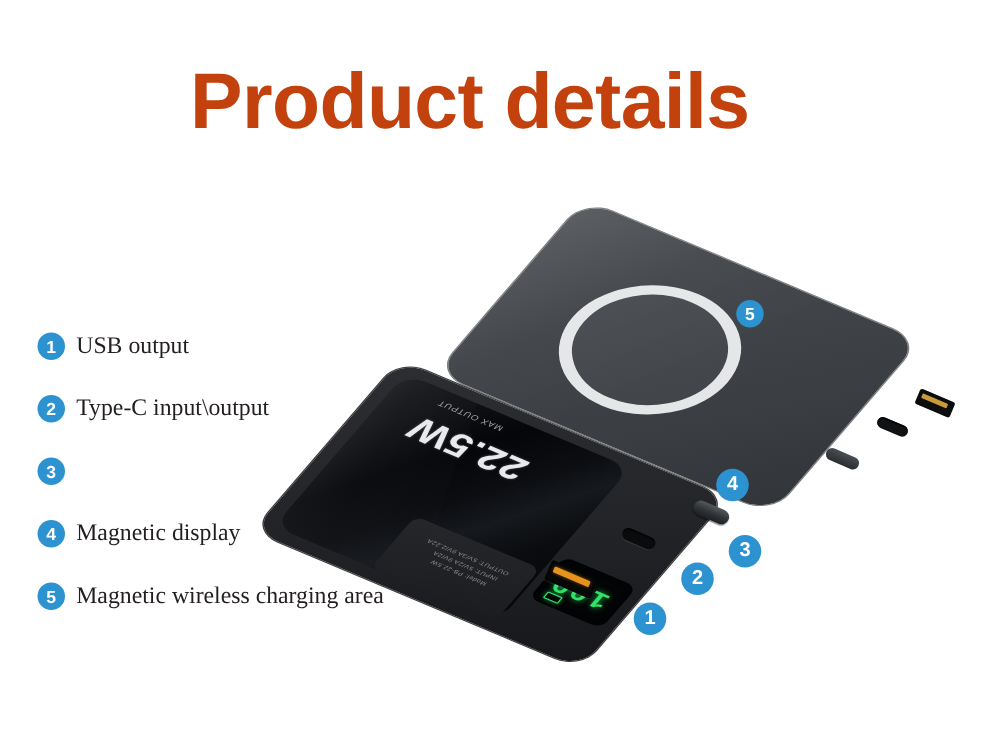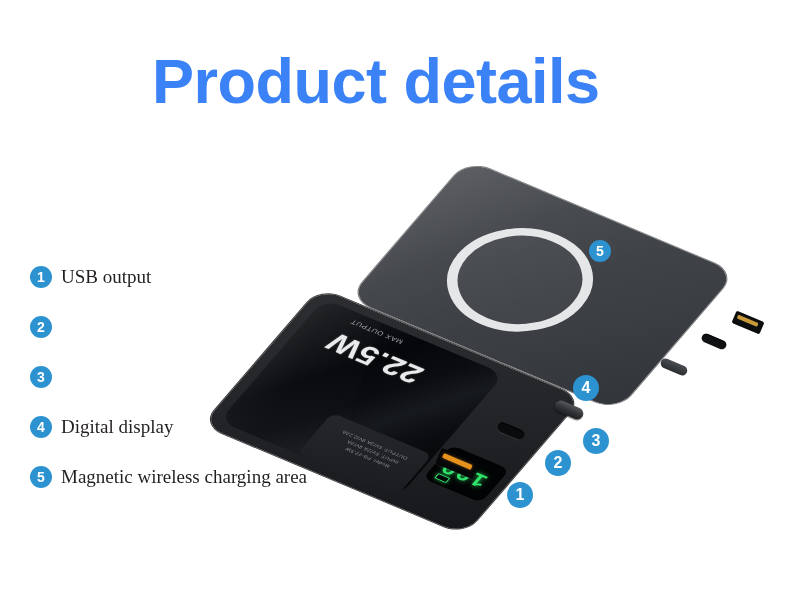--- a/index.html
+++ b/index.html
@@ -17,21 +17,21 @@
   }
 
   
   #page-title {
     position: absolute;
     left: 152px;
     top: 48px;
     font-family: "Liberation Sans", sans-serif;
     font-size: 63px;
     font-weight: bold;
-    color: #3b82f6;
+    color: #c2410c;
     letter-spacing: -0.5px;
     white-space: nowrap;
     line-height: 1.05;
   }
 
   
   #legend {
     position: absolute;
     left: 30px;
     top: 252px;
@@ -404,29 +404,30 @@
 
   <div id="legend">
 
     <div class="legend-item">
       <div class="badge">1</div>
       <div class="legend-label">USB output</div>
     </div>
 
     <div class="legend-item">
       <div class="badge">2</div>
+      <div class="legend-label">Type-C input\output</div>
     </div>
 
     <div class="legend-item indent">
       <div class="badge">3</div>
     </div>
 
     <div class="legend-item">
       <div class="badge">4</div>
-      <div class="legend-label">Digital display</div>
+      <div class="legend-label">Magnetic display</div>
     </div>
 
     <div class="legend-item">
       <div class="badge">5</div>
       <div class="legend-label">Magnetic wireless charging area</div>
     </div>
 
   </div>
 
   <div id="scene">

